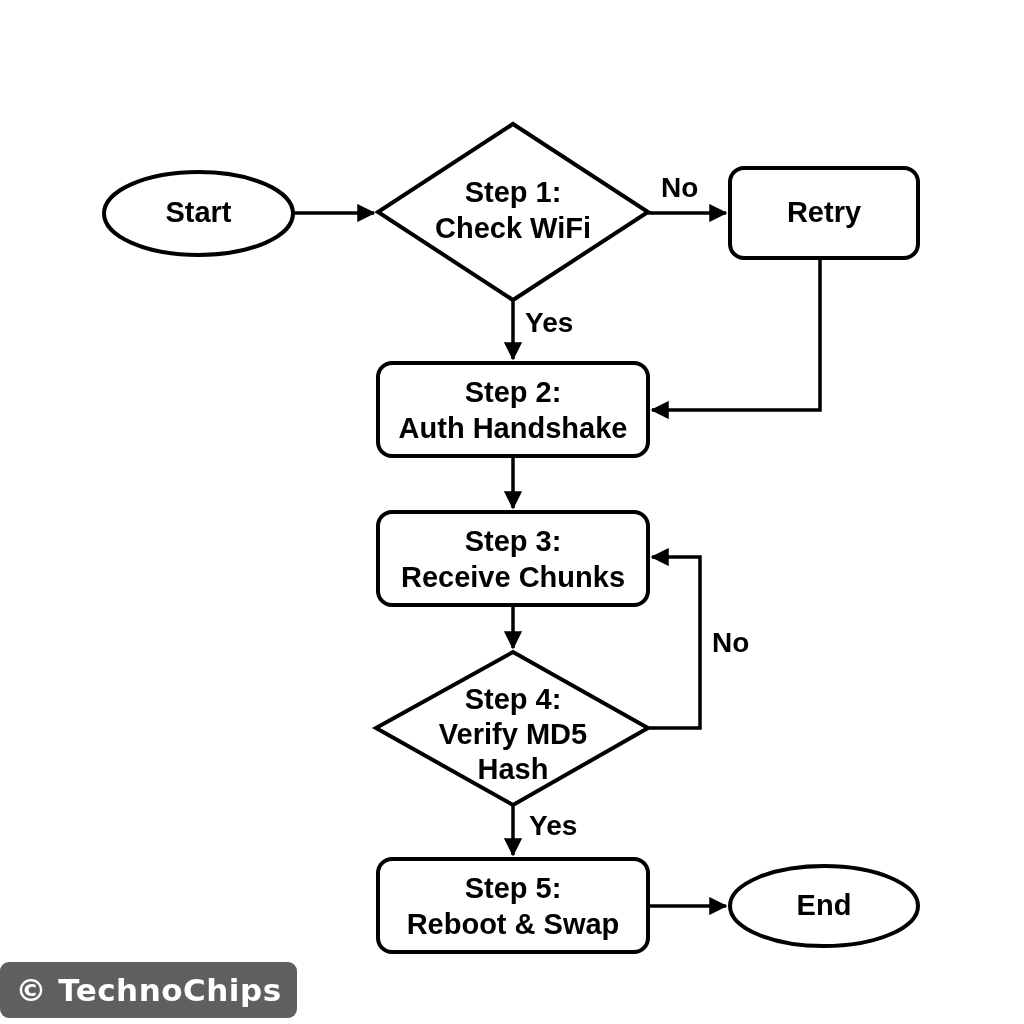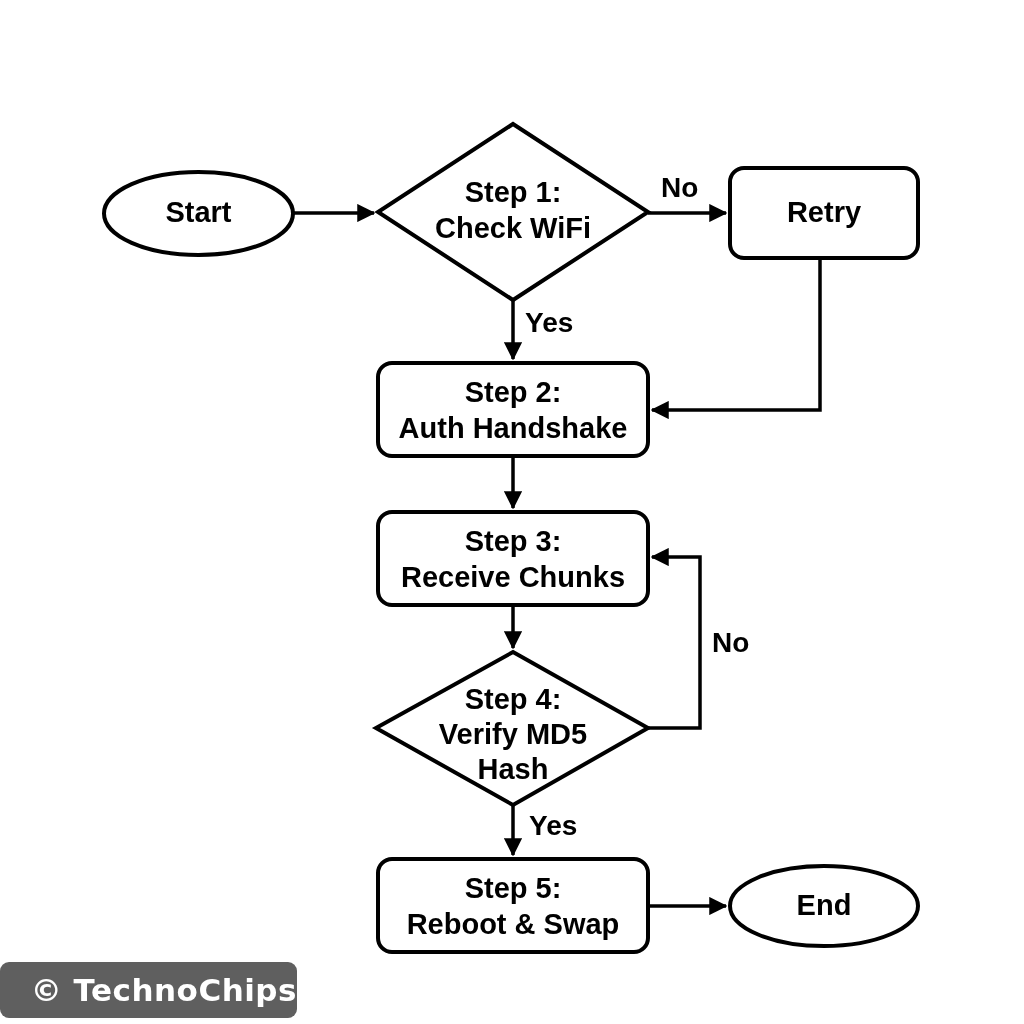--- a/index.html
+++ b/index.html
@@ -53,21 +53,21 @@
   #watermark {
     position: absolute;
     left: 0;
     top: 962px;
     width: 297px;
     height: 56px;
     background: #5f5f5f;
     border-radius: 9px;
     display: flex;
     align-items: center;
-    justify-content: flex-end;
+    justify-content: center;
     box-sizing: border-box;
   }
   #watermark .wm-text {
     color: #ffffff;
     font-family: "DejaVu Sans", sans-serif;
     font-weight: bold;
     font-size: 31px;
     letter-spacing: 0.5px;
     white-space: nowrap;
   }

